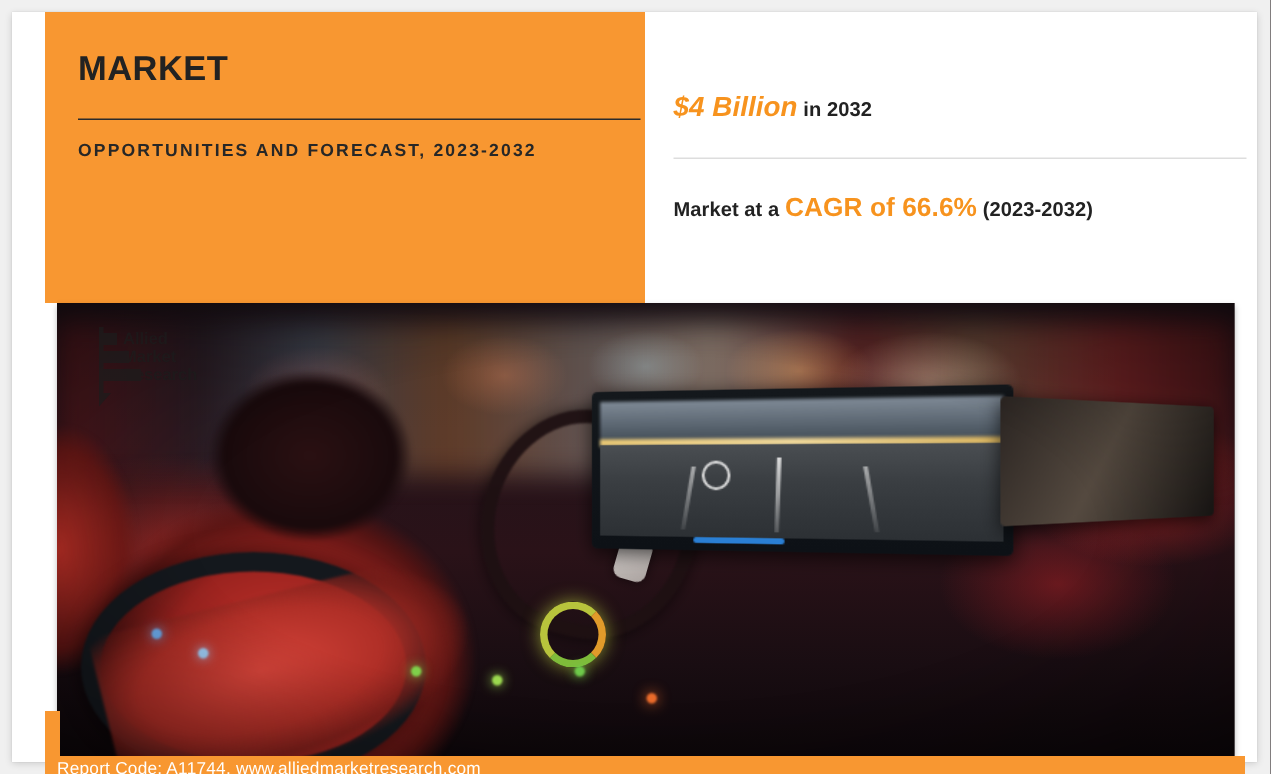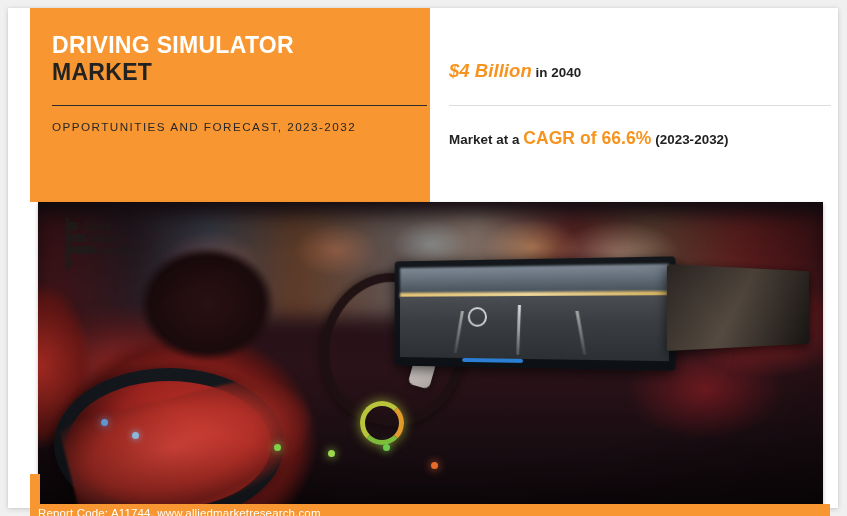--- a/index.html
+++ b/index.html
@@ -29,21 +29,21 @@
     font-size:23px;line-height:26.5px;font-weight:bold;
     letter-spacing:.3px;
   }
   .title .l1{color:#ffffff;display:block;}
   .title .l2{color:#222222;display:block;}
   .rule-dark{
     margin:20px 0 0 0;height:0;border-top:1.4px solid #2b2b2b;width:375px;
   }
   .subtitle{
     margin:12px 0 16px 0;
-    font-size:11.7px;line-height:17px;font-weight:normal;
+    font-size:11.7px;line-height:17px;font-weight:bold;
     letter-spacing:1.45px;color:#272727;
   }
 
   
   .info{
     position:absolute;left:441px;top:0px;width:382px;height:194px;
     box-sizing:border-box;padding-top:32px;
   }
   .stat-line{
     font-size:13.4px;line-height:20.5px;font-weight:bold;color:#222222;
@@ -245,32 +245,31 @@
 </style>
 </head>
 <body>
 
 <div class="stage">
 
   <div class="card">
 
     <div class="orange-block">
       <h1 class="title">
-        <span class="l1">DRIVING SIMULATOR</span>
         <span class="l2">MARKET</span>
       </h1>
       <div class="rule-dark"></div>
       <div class="subtitle">OPPORTUNITIES AND FORECAST, 2023-2032</div>
     </div>
 
     <div class="info">
       <p class="stat-line">
         <br>
         <span class="accent big-accent">$4 Billion</span>
-        <span>in 2040</span>
+        <span>in 2032</span>
       </p>
       <div class="rule-light"></div>
       <p class="stat-line2">
         <span>Market at a</span>
         <span class="cagr">CAGR of 66.6%</span>
         <span>(2023-2032)</span>
       </p>
     </div>
 
     <div class="photo-wrap">

